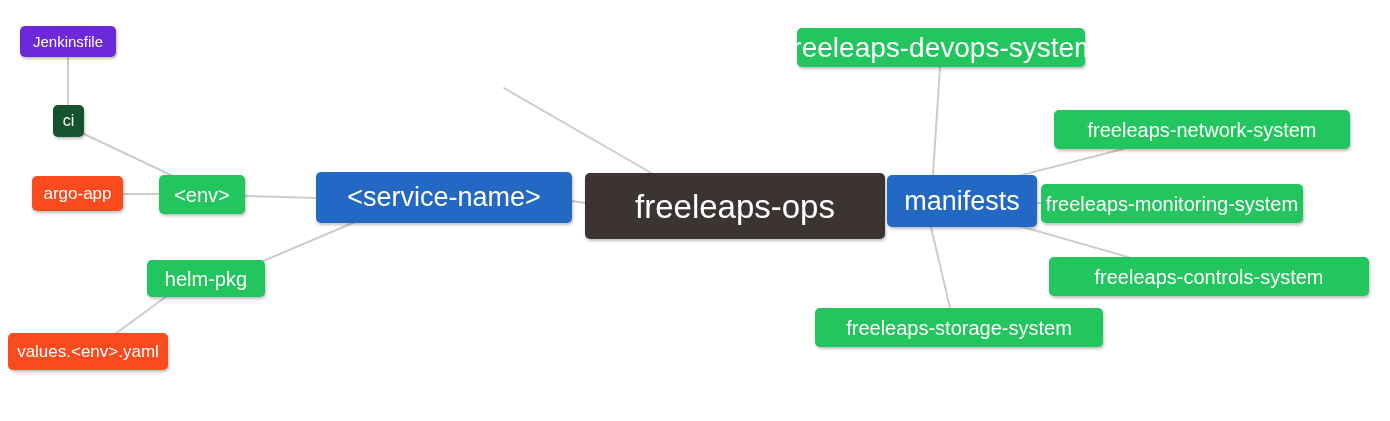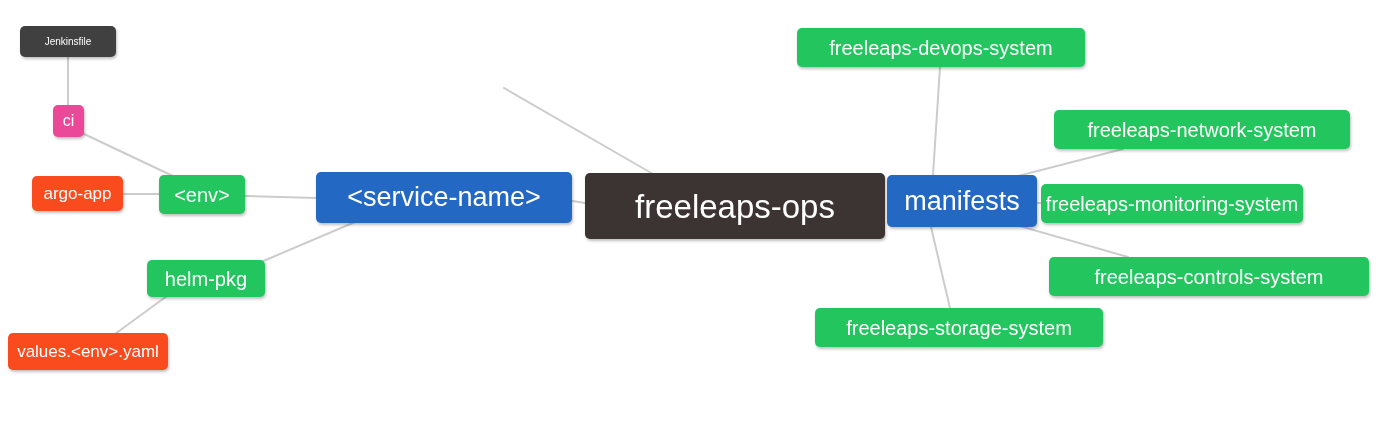--- a/index.html
+++ b/index.html
@@ -61,24 +61,24 @@
       <line x1="167" y1="296" x2="115" y2="334" stroke="#CCCCCC" stroke-width="2" stroke-linecap="round"></line>
       <line x1="504" y1="88" x2="653" y2="174" stroke="#CCCCCC" stroke-width="2" stroke-linecap="round"></line>
       <line x1="845" y1="204" x2="852" y2="204" stroke="#CCCCCC" stroke-width="2" stroke-linecap="round"></line>
       <line x1="933" y1="175" x2="940" y2="67" stroke="#CCCCCC" stroke-width="2" stroke-linecap="round"></line>
       <line x1="1002" y1="180" x2="1123" y2="149" stroke="#CCCCCC" stroke-width="2" stroke-linecap="round"></line>
       <line x1="1002" y1="203" x2="1041" y2="203" stroke="#CCCCCC" stroke-width="2" stroke-linecap="round"></line>
       <line x1="1002" y1="221" x2="1128" y2="257" stroke="#CCCCCC" stroke-width="2" stroke-linecap="round"></line>
       <line x1="931" y1="227" x2="950" y2="308" stroke="#CCCCCC" stroke-width="2" stroke-linecap="round"></line>
     </svg>
   <div id="node-layer">
-      <div class="node" style="left: 20px; top: 26px; width: 96px; height: 31px; background: #404040; font-size: 10px;">
+      <div class="node" style="left: 20px; top: 26px; width: 96px; height: 31px; background: #6d28d9; font-size: 15px;">
         <span>Jenkinsfile</span>
       </div>
-      <div class="node" style="left: 53px; top: 105px; width: 31px; height: 32px; background: #ec4899; font-size: 16px;">
+      <div class="node" style="left: 53px; top: 105px; width: 31px; height: 32px; background: #14532d; font-size: 16px;">
         <span>ci</span>
       </div>
       <div class="node" style="left: 32px; top: 176px; width: 91px; height: 35px; background: rgb(250, 75, 30); font-size: 17px;">
         <span>argo-app</span>
       </div>
       <div class="node" style="left: 159px; top: 175px; width: 86px; height: 39px; background: rgb(34, 197, 94); font-size: 20px;">
         <span>&lt;env&gt;</span>
       </div>
       <div class="node" style="left: 147px; top: 260px; width: 118px; height: 37px; background: rgb(34, 197, 94); font-size: 20px;">
         <span>helm-pkg</span>
@@ -88,21 +88,21 @@
       </div>
       <div class="node" style="left: 316px; top: 172px; width: 256px; height: 51px; background: rgb(35, 104, 194); font-size: 27px;">
         <span>&lt;service-name&gt;</span>
       </div>
       <div class="node" style="left: 585px; top: 173px; width: 300px; height: 66px; background: rgb(59, 52, 50); font-size: 33px;">
         <span>freeleaps-ops</span>
       </div>
       <div class="node" style="left: 852px; top: 175px; width: 150px; height: 52px; background: rgb(35, 104, 194); font-size: 27px; margin-left: 35px;">
         <span>manifests</span>
       </div>
-      <div class="node" style="left: 797px; top: 28px; width: 288px; height: 39px; background: rgb(34, 197, 94); font-size: 20px;">
+      <div class="node" style="left: 797px; top: 28px; width: 288px; height: 39px; background: rgb(34, 197, 94); font-size: 28px;">
         <span>freeleaps-devops-system</span>
       </div>
       <div class="node" style="left: 1054px; top: 110px; width: 296px; height: 39px; background: rgb(34, 197, 94); font-size: 20px;">
         <span>freeleaps-network-system</span>
       </div>
       <div class="node" style="left: 1041px; top: 184px; width: 262px; height: 39px; background: rgb(34, 197, 94); font-size: 20px;">
         <span>freeleaps-monitoring-system</span>
       </div>
       <div class="node" style="left: 1049px; top: 257px; width: 320px; height: 39px; background: rgb(34, 197, 94); font-size: 20px;">
         <span>freeleaps-controls-system</span>

